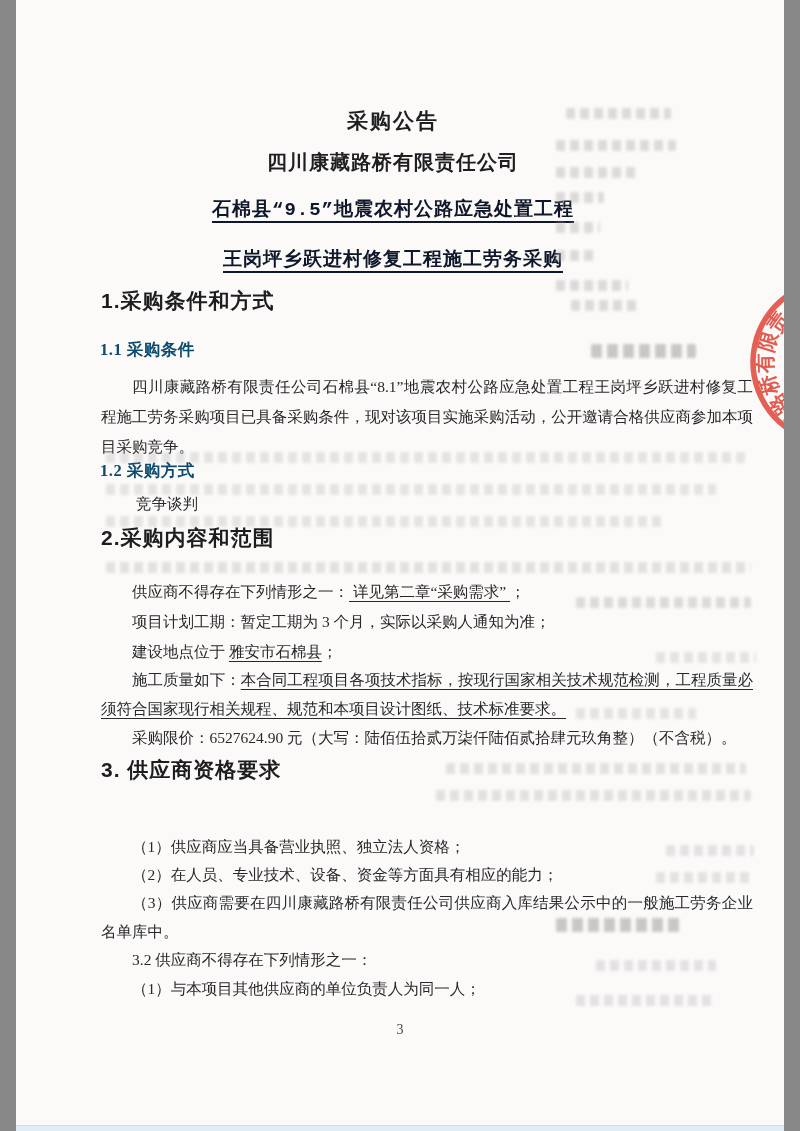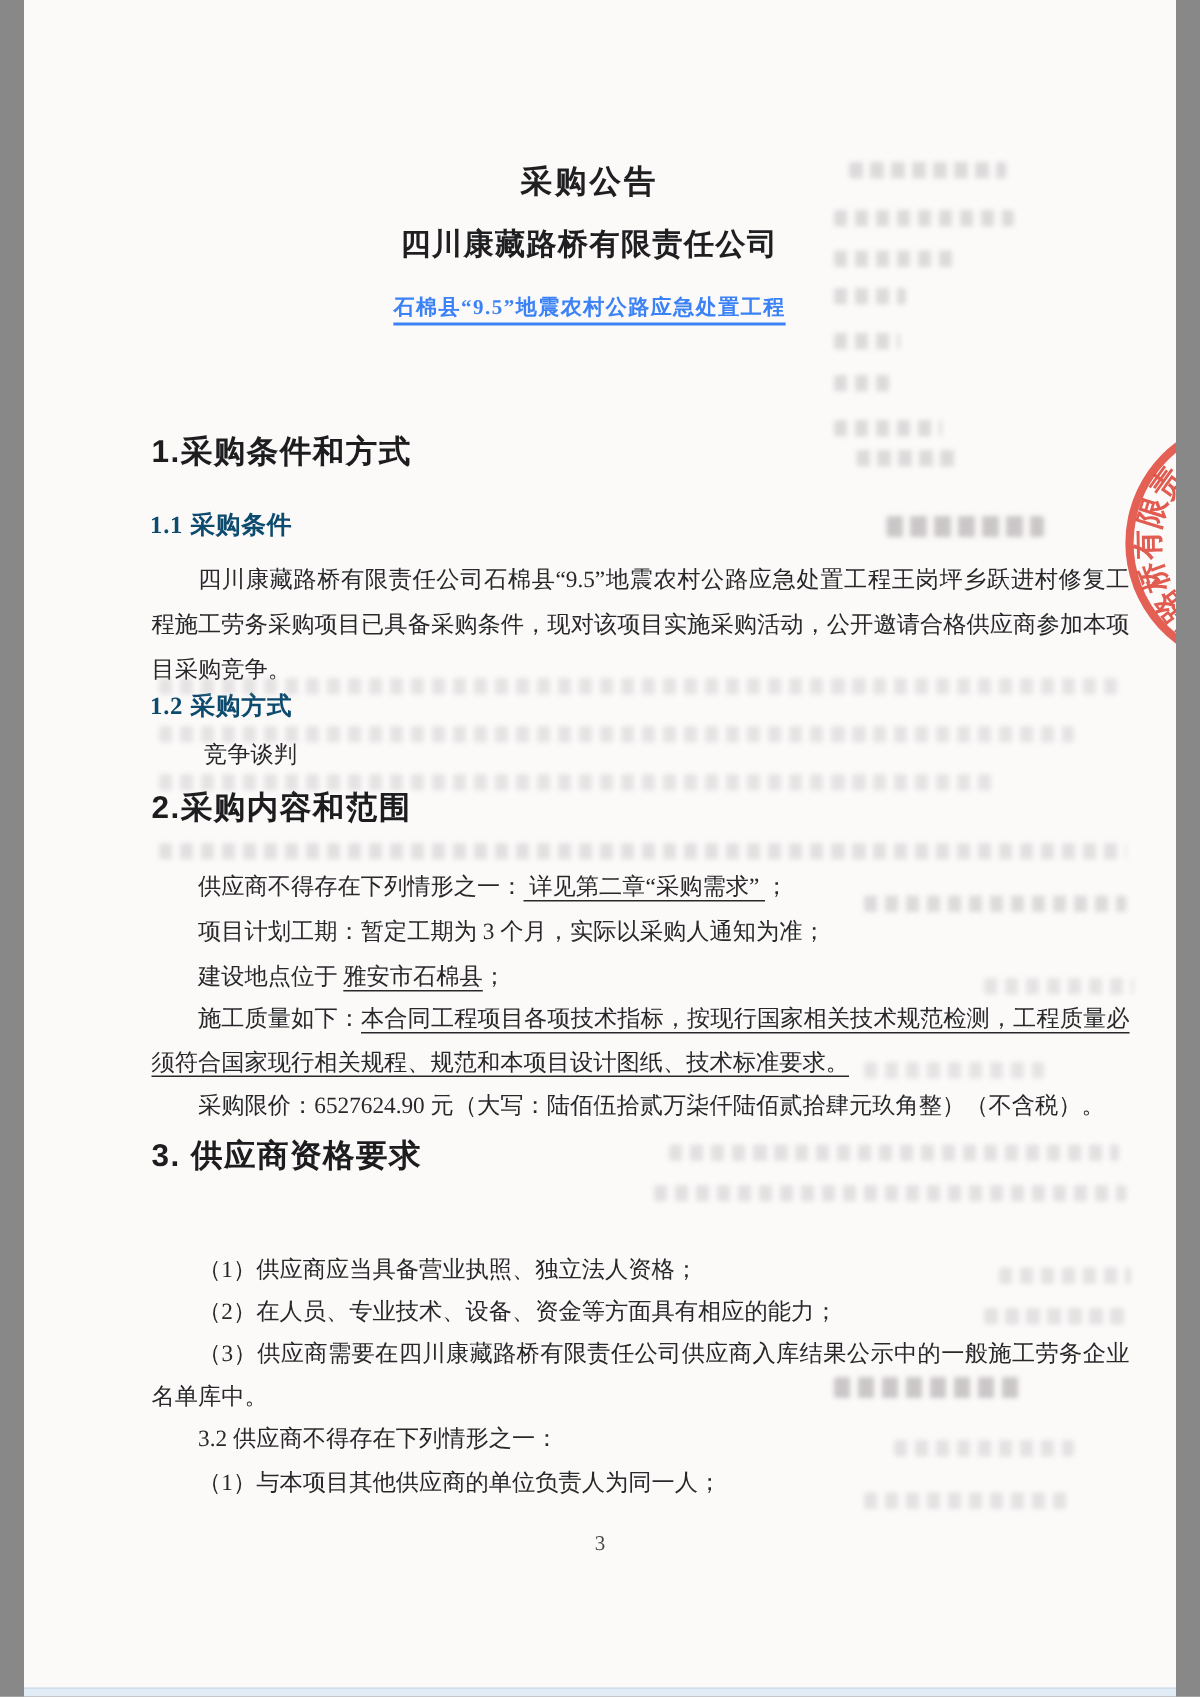--- a/index.html
+++ b/index.html
@@ -7,22 +7,22 @@
     position:relative;width:768px;height:1131px;margin:0 auto;
     background:#fbfaf9;
     overflow:hidden;
     font-family:"Liberation Serif","DejaVu Serif",serif;
     color:#2a2a2c;
   }
   .abs{position:absolute;}
   .center{left:0;right:14px;text-align:center;}
   .doc-title{top:107px;font-size:21px;font-weight:bold;color:#1f1f22;letter-spacing:2px;}
   .company{top:149px;font-size:20px;font-weight:bold;color:#1f1f22;letter-spacing:1px;}
-  .subtitle{font-size:14px;font-weight:bold;color:#3b82f6;letter-spacing:1px;
-    text-decoration:underline;text-decoration-thickness:1.5px;text-underline-offset:6px;}
+  .subtitle{font-size:19px;font-weight:bold;color:#0f172a;letter-spacing:1px;
+    text-decoration:underline;text-decoration-thickness:1.5px;text-underline-offset:6px;font-family:Liberation Mono, monospace;}
   .sub1{top:196px;}
   .sub2{top:246px;}
   .h-sec{font-family:"Liberation Sans","DejaVu Sans",sans-serif;
     font-size:21px;font-weight:bold;color:#1d1d20;left:85px;letter-spacing:1px;}
   .h-sub{font-size:16.5px;font-weight:bold;color:#0c4a6e;left:84px;letter-spacing:.5px;}
   .body-block{left:85px;width:652px;font-size:15.5px;line-height:30px;
     text-align:justify;color:#28282b;}
   .lh28{line-height:28.5px;}
   .ind2{text-indent:2em;}
   .u{text-decoration:underline;text-decoration-thickness:1.2px;text-underline-offset:4px;}
@@ -41,24 +41,25 @@
   .seal{position:absolute;left:718px;top:262px;width:200px;height:200px;opacity:.92;}
 </style>
 </head>
 <body>
 
 <div class="page">
 
   <div class="abs center doc-title">采购公告</div>
   <div class="abs center company">四川康藏路桥有限责任公司</div>
   <div class="abs center subtitle sub1">石棉县“9.5”地震农村公路应急处置工程</div>
+  <div class="abs center subtitle sub2">王岗坪乡跃进村修复工程施工劳务采购</div>
 
   <div class="abs h-sec" style="top:287px">1.采购条件和方式</div>
   <div class="abs h-sub" style="top:339px">1.1 采购条件</div>
-  <div class="abs body-block ind2" style="top:372px">四川康藏路桥有限责任公司石棉县“9.5”地震农村公路应急处置工程王岗坪乡跃进村修复工程施工劳务采购项目已具备采购条件，现对该项目实施采购活动，公开邀请合格供应商参加本项目采购竞争。</div>
+  <div class="abs body-block ind2" style="top:372px">四川康藏路桥有限责任公司石棉县“8.1”地震农村公路应急处置工程王岗坪乡跃进村修复工程施工劳务采购项目已具备采购条件，现对该项目实施采购活动，公开邀请合格供应商参加本项目采购竞争。</div>
   <div class="abs h-sub" style="top:460px">1.2 采购方式</div>
   <div class="abs body-block" style="top:489px;left:120px;width:200px">竞争谈判</div>
 
   <div class="abs h-sec" style="top:524px">2.采购内容和范围</div>
   <div class="abs body-block ind2" style="top:577px"><span>供应商不得存在下列情形之一：</span><span class="u"> 详见第二章“采购需求” </span><span>；</span></div>
   <div class="abs body-block ind2" style="top:607px">项目计划工期：暂定工期为 3 个月，实际以采购人通知为准；</div>
   <div class="abs body-block ind2" style="top:637px"><span>建设地点位于 </span><span class="u">雅安市石棉县</span><span>；</span></div>
   <div class="abs body-block ind2 lh28" style="top:666px"><span>施工质量如下：</span><span class="u">本合同工程项目各项技术指标，按现行国家相关技术规范检测，工程质量必须符合国家现行相关规程、规范和本项目设计图纸、技术标准要求。</span></div>
   <div class="abs body-block ind2" style="top:723px">采购限价：6527624.90 元（大写：陆佰伍拾贰万柒仟陆佰贰拾肆元玖角整）（不含税）。</div>
 

